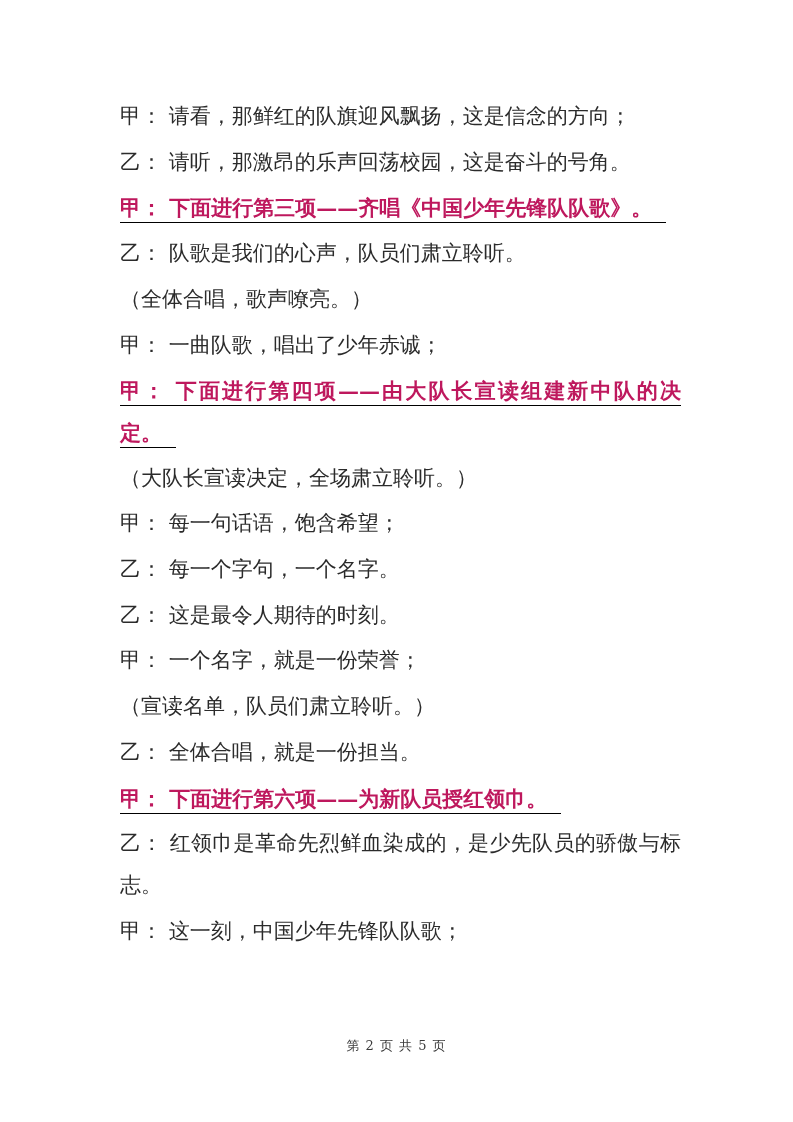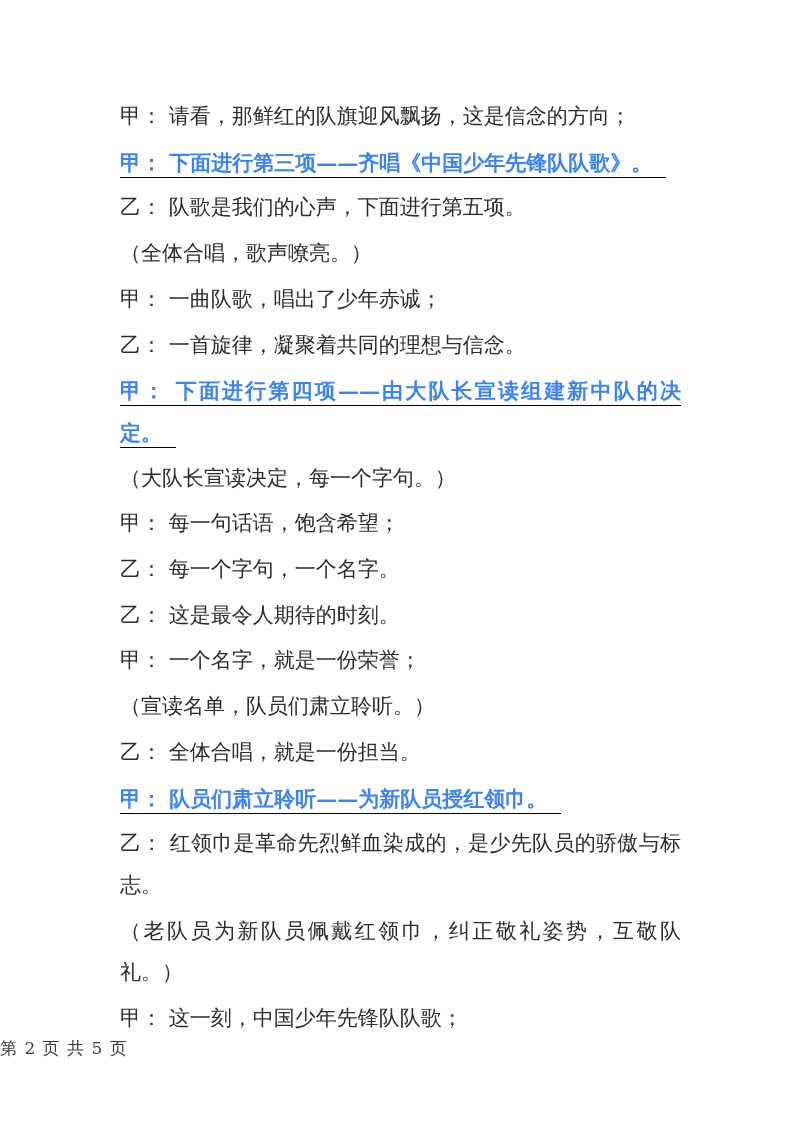--- a/index.html
+++ b/index.html
@@ -24,58 +24,58 @@
     font-size: 21px;
     line-height: 41.7px;
     text-align: justify;
     text-justify: inter-character;
     line-break: strict;
     word-break: normal;
     white-space: pre-wrap;
   }
   .line.heading {
     font-weight: 700;
-    color: #3b82f6;
+    color: #be185d;
   }
   .heading .hl {
     border-bottom: 1.5px solid #000000;
     padding-bottom: 2px;
     padding-right: 14px;
   }
   .footer {
     position: absolute;
     left: 0;
     right: 0;
     top: 1037px;
-    font-size: 17px;
+    text-align: center;
+    font-size: 13px;
     letter-spacing: 1px;
     color: #3a3a3a;
   }
 </style>
 </head>
 <body>
 
 <div class="page">
   <div class="doc">
     <p class="line">甲： 请看，那鲜红的队旗迎风飘扬，这是信念的方向；</p>
+    <p class="line">乙： 请听，那激昂的乐声回荡校园，这是奋斗的号角。</p>
     <p class="line heading"><span class="hl">甲： 下面进行第三项——齐唱《中国少年先锋队队歌》。</span></p>
-    <p class="line">乙： 队歌是我们的心声，下面进行第五项。</p>
+    <p class="line">乙： 队歌是我们的心声，队员们肃立聆听。</p>
     <p class="line">（全体合唱，歌声嘹亮。）</p>
     <p class="line">甲： 一曲队歌，唱出了少年赤诚；</p>
-    <p class="line">乙： 一首旋律，凝聚着共同的理想与信念。</p>
     <p class="line heading"><span class="hl">甲： 下面进行第四项——由大队长宣读组建新中队的决定。</span></p>
-    <p class="line">（大队长宣读决定，每一个字句。）</p>
+    <p class="line">（大队长宣读决定，全场肃立聆听。）</p>
     <p class="line">甲： 每一句话语，饱含希望；</p>
     <p class="line">乙： 每一个字句，一个名字。</p>
     <p class="line">乙： 这是最令人期待的时刻。</p>
     <p class="line">甲： 一个名字，就是一份荣誉；</p>
     <p class="line">（宣读名单，队员们肃立聆听。）</p>
     <p class="line">乙： 全体合唱，就是一份担当。</p>
-    <p class="line heading"><span class="hl">甲： 队员们肃立聆听——为新队员授红领巾。</span></p>
+    <p class="line heading"><span class="hl">甲： 下面进行第六项——为新队员授红领巾。</span></p>
     <p class="line">乙： 红领巾是革命先烈鲜血染成的，是少先队员的骄傲与标志。</p>
-    <p class="line">（老队员为新队员佩戴红领巾，纠正敬礼姿势，互敬队礼。）</p>
     <p class="line">甲： 这一刻，中国少年先锋队队歌；</p>
   </div>
 
   <div class="footer">
     <span>第 2 页 共 5 页</span>
   </div>
 </div>
 
 </body></html>

